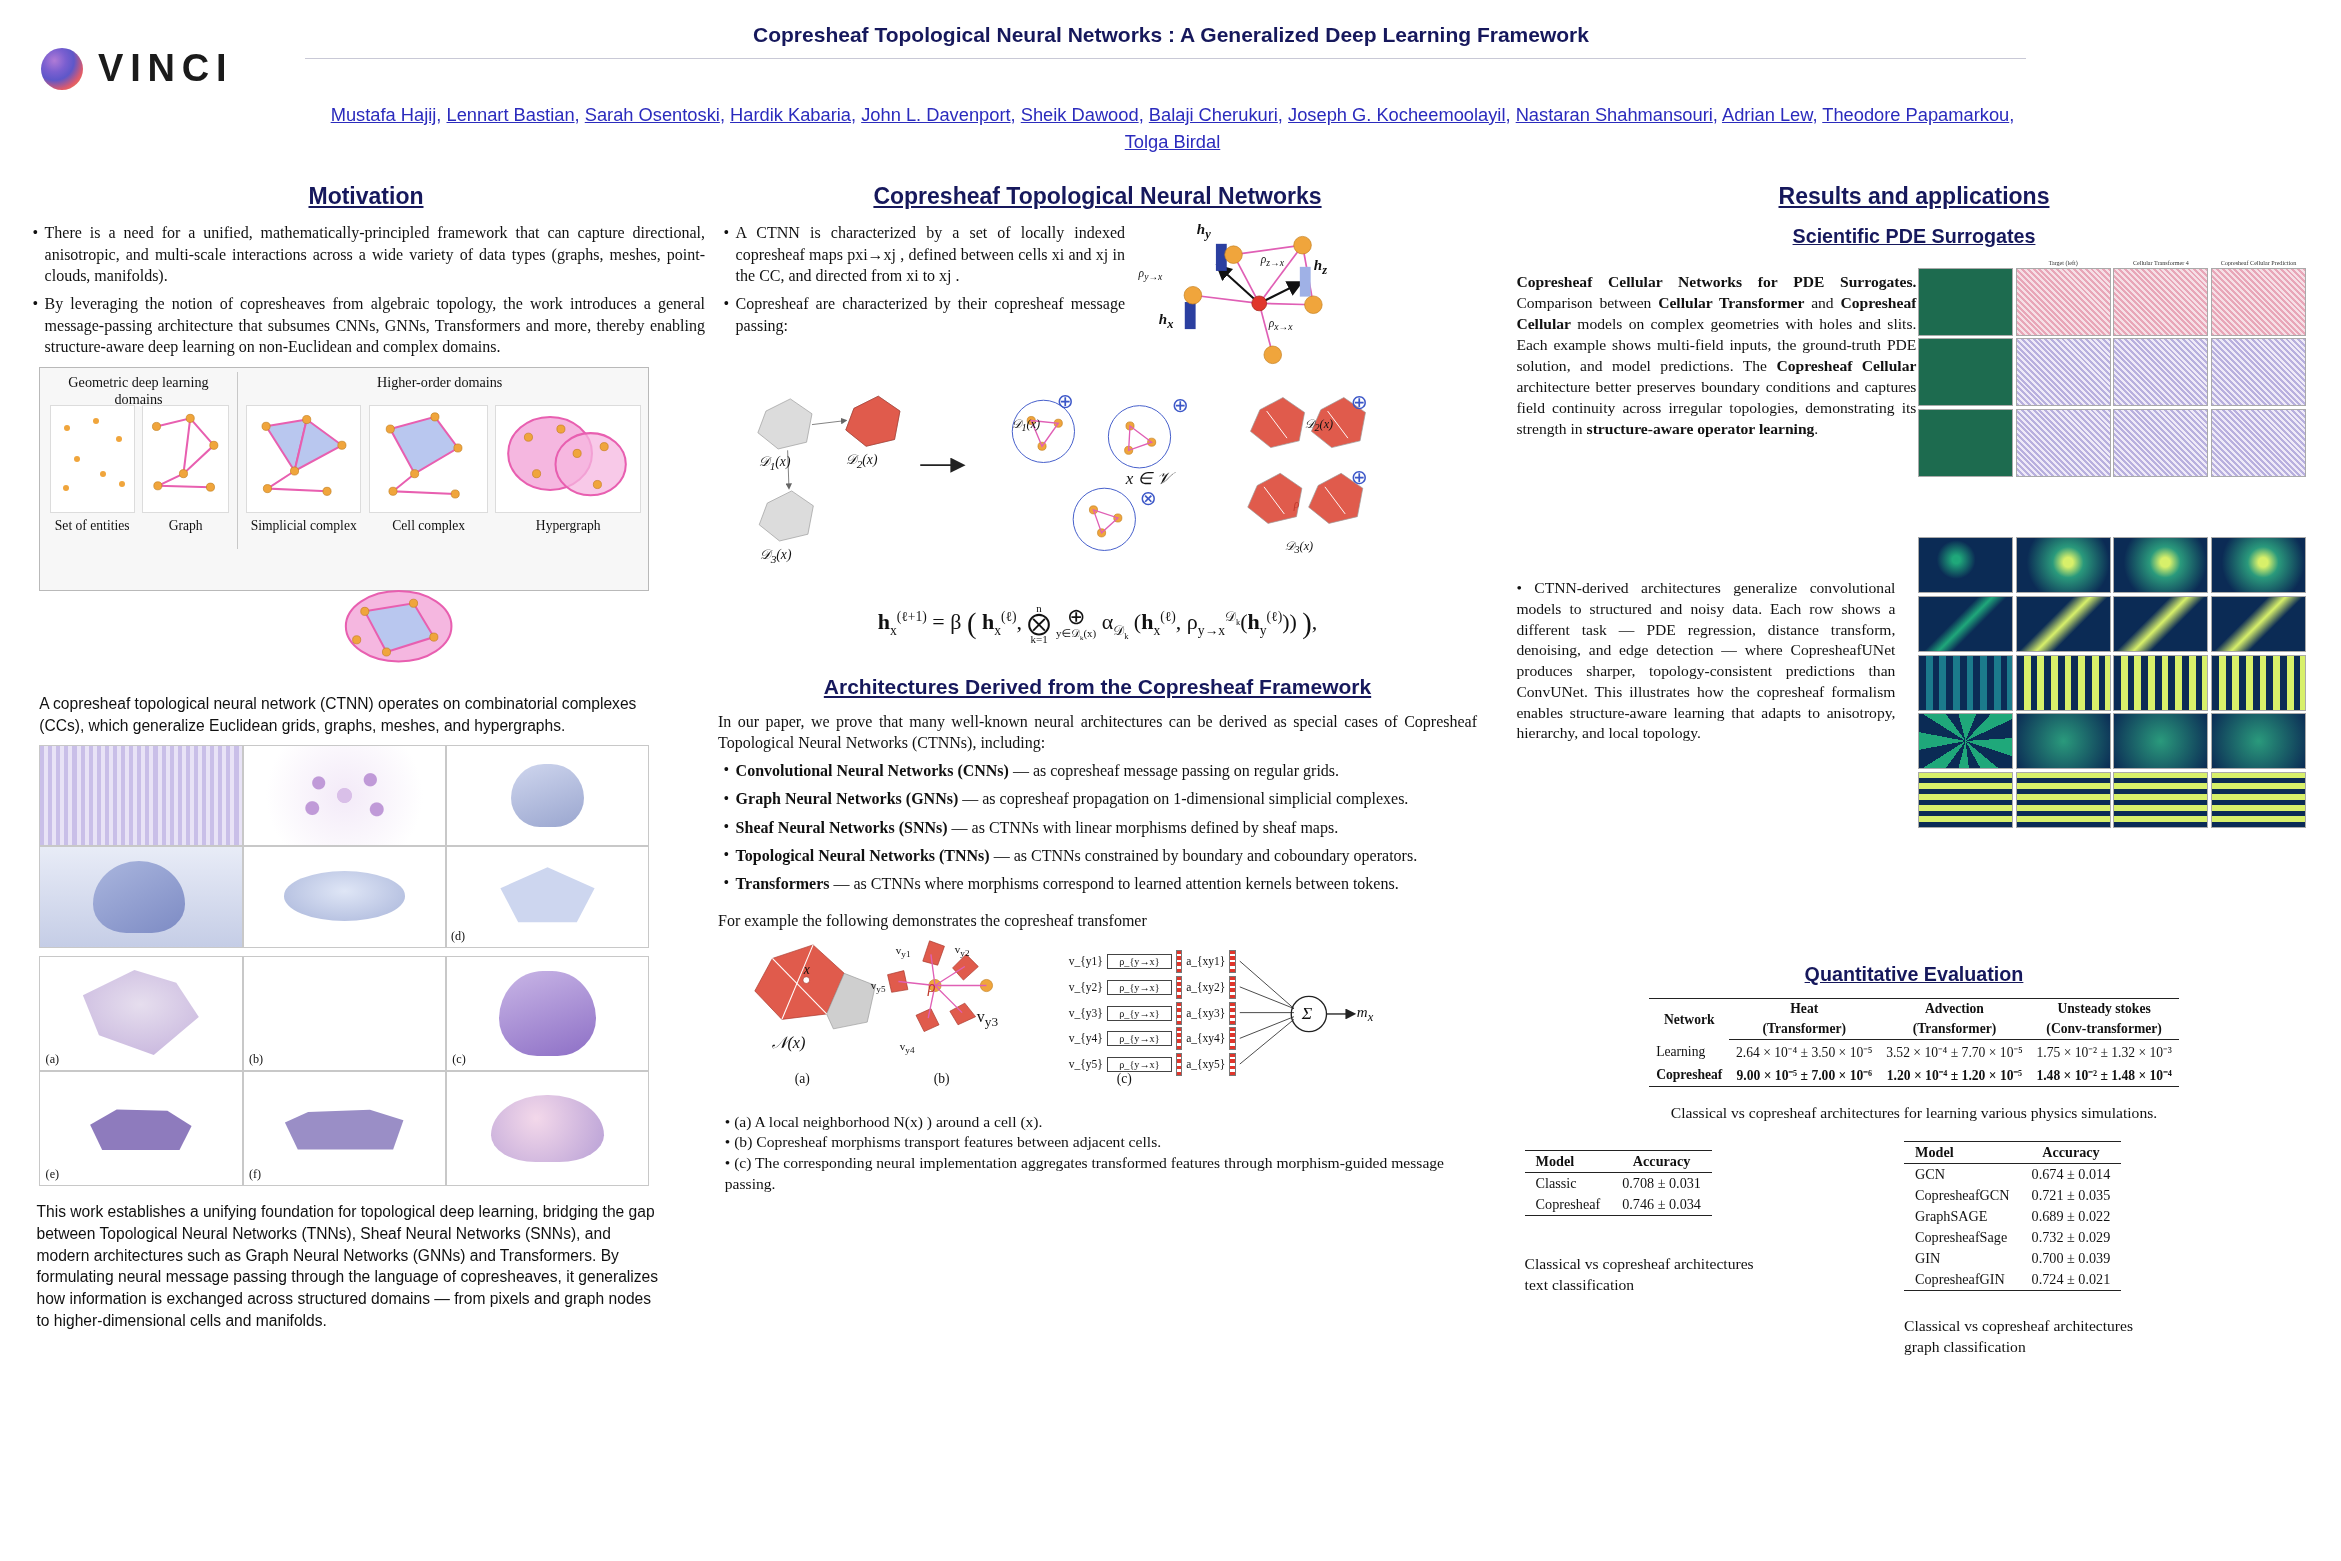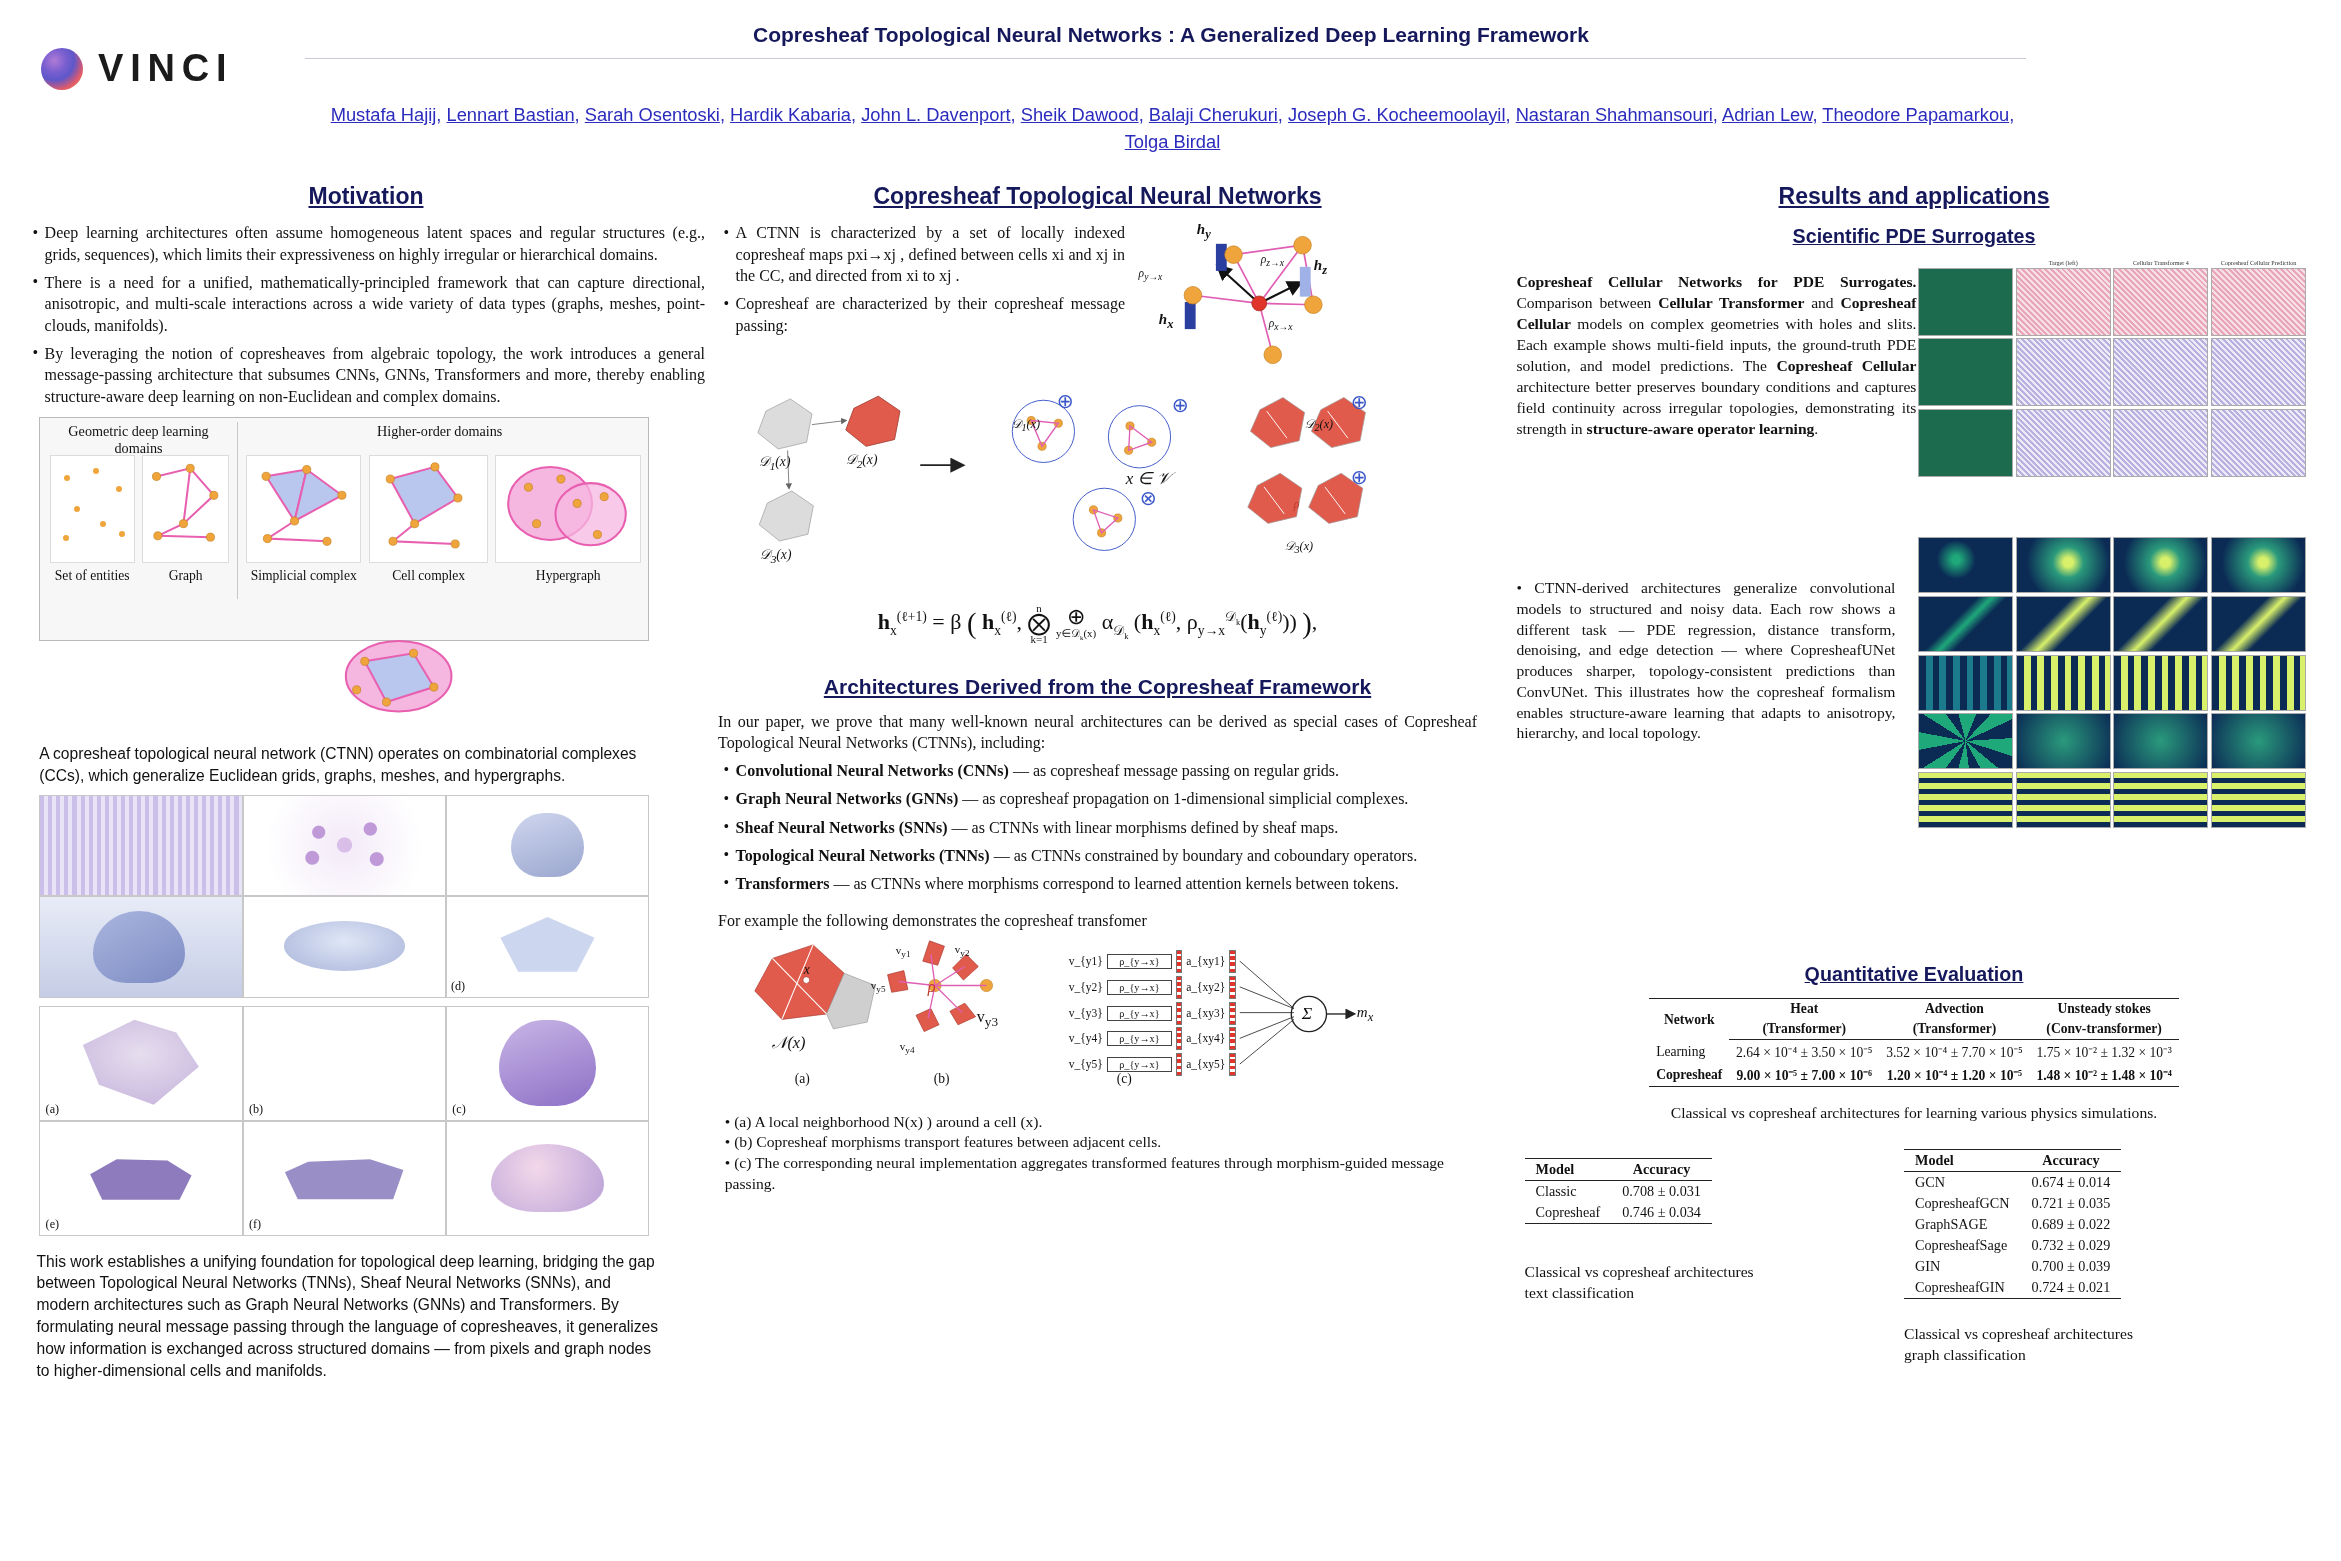--- a/index.html
+++ b/index.html
@@ -175,21 +175,20 @@
     <span>Nastaran Shahmansouri</span>,
     <span>Adrian Lew</span>,
     <span>Theodore Papamarkou</span>,
     <span>Tolga Birdal</span>
   </div>
 
   <div class="col col1">
     <div class="sec-title">Motivation</div>
 
     <ul class="bullets">
-      <li><span>Deep learning architectures often assume homogeneous latent spaces and regular structures (e.g., grids, sequences), which limits their expressiveness on highly irregular or hierarchical domains.</span></li>
       <li><span>There is a need for a unified, mathematically-principled framework that can capture directional, anisotropic, and multi-scale interactions across a wide variety of data types (graphs, meshes, point-clouds, manifolds).</span></li>
       <li><span>By leveraging the notion of copresheaves from algebraic topology, the work introduces a general message-passing architecture that subsumes CNNs, GNNs, Transformers and more, thereby enabling structure-aware deep learning on non-Euclidean and complex domains.</span></li>
     </ul>
 
     <div class="fig gdl">
       <div class="hdr hdr1">Geometric deep learning domains</div>
       <div class="hdr hdr2">Higher-order domains</div>
       <div class="divider" style="left:197px;"></div>
 
       <div class="cell" style="left:9.5px; width:85px;">
@@ -698,21 +697,21 @@
           <td style="text-align:left;font-weight:bold;">Copresheaf</td>
           <td style="font-weight:bold;">9.00 × 10⁻⁵ ± 7.00 × 10⁻⁶</td>
           <td style="font-weight:bold;">1.20 × 10⁻⁴ ± 1.20 × 10⁻⁵</td>
           <td style="font-weight:bold;">1.48 × 10⁻² ± 1.48 × 10⁻⁴</td>
         </tr>
       </tbody>
     </table>
 
     <div class="caption-note" style="text-align:center;margin-top:15px;">Classical vs copresheaf architectures for learning various physics simulations.</div>
 
-    <div style="position:relative;margin-top:35px;height:217px;font-family:Liberation Serif, serif;">
+    <div style="position:relative;margin-top:27px;height:217px;font-family:Liberation Serif, serif;">
       <div style="position:absolute;left:13.6px;top:0;">
         <table class="acc-table">
           <thead>
             <tr>
               <th class="left">Model</th>
               <th>Accuracy</th>
             </tr>
           </thead>
           <tbody>
             <tr>

